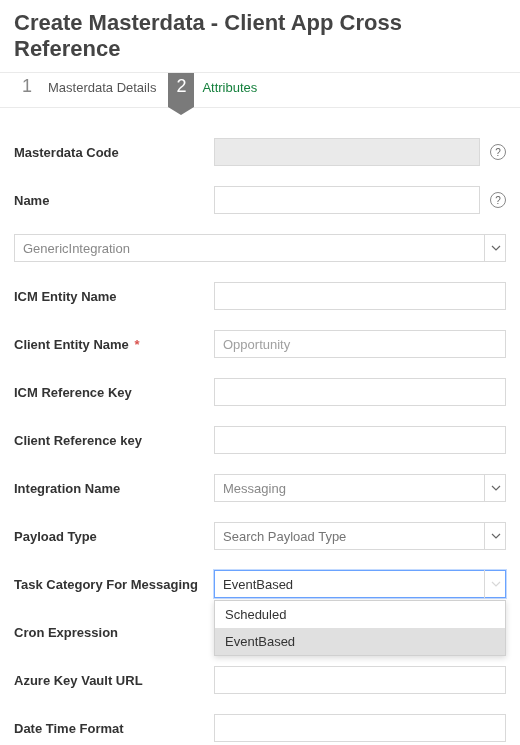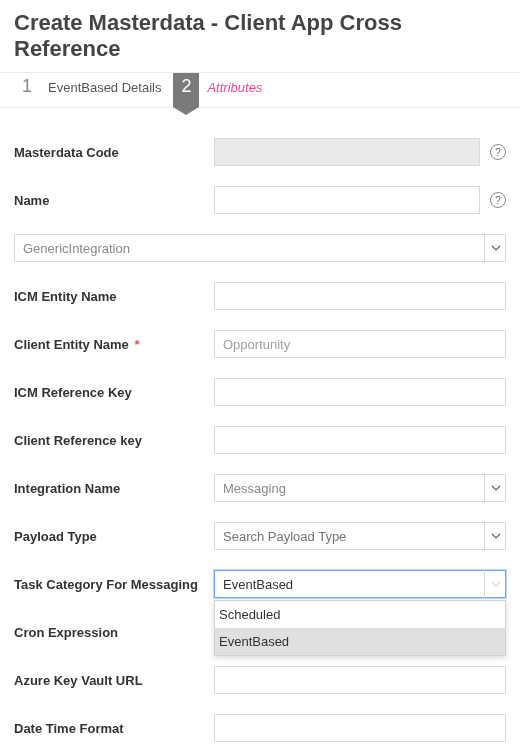--- a/index.html
+++ b/index.html
@@ -55,22 +55,21 @@
       border-right: 13px solid transparent;
       border-top: 8px solid #7a7a7a;
     }
     .step-label {
       font-size: 13px;
       color: #555;
       padding-top: 7px;
       margin-right: 12px;
     }
     .step-label.active {
-      color: #ec4899;
-      font-style: italic;
+      color: #15803d;
     }
     .form-body {
       padding: 30px 14px 14px 14px;
     }
     .form-row {
       display: flex;
       align-items: center;
       margin-bottom: 20px;
       position: relative;
     }
@@ -154,37 +153,37 @@
       position: absolute;
       top: 30px;
       left: 0;
       width: 100%;
       background: #fff;
       border: 1px solid #d0d0d0;
       box-shadow: 0 2px 6px rgba(0,0,0,.15);
       z-index: 10;
     }
     .dropdown-option {
-      padding: 6px 4px;
+      padding: 6px 10px;
       font-size: 13px;
       color: #333;
     }
     .dropdown-option.hovered {
       background: #e0e0e0;
     }
   </style>
 </head>
 <body>
 
 <h1 class="page-title">Create Masterdata - Client App Cross Reference</h1>
 
 <div class="wizard-steps">
   <div class="step">
     <div class="step-number">1</div>
-    <div class="step-label">EventBased Details</div>
+    <div class="step-label">Masterdata Details</div>
   </div>
   <div class="step">
     <div class="step-number filled">2</div>
     <div class="step-label active">Attributes</div>
   </div>
 </div>
 
 <div class="form-body">
 
   <div class="form-row">

